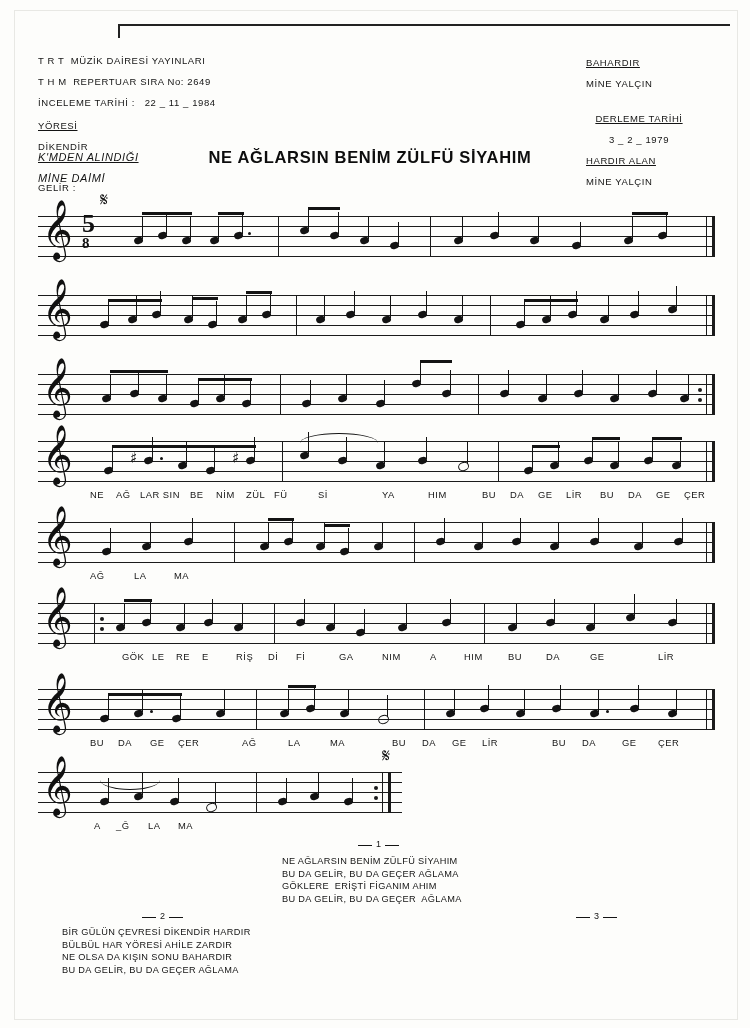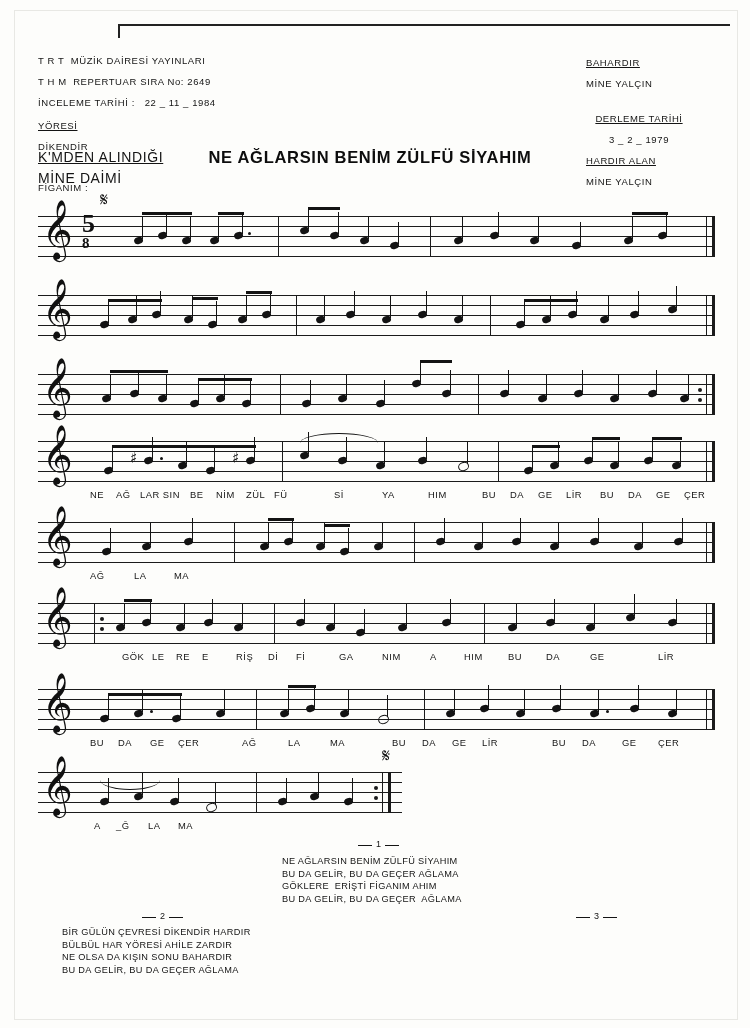--- a/index.html
+++ b/index.html
@@ -47,21 +47,21 @@
 
   
   .hdr {
     position: absolute;
     font-size: 9.5px;
     letter-spacing: .6px;
     line-height: 21px;
     white-space: pre;
     color: #141414;
   }
-  .hdr.small { font-size: 14px; }
+  .hdr.small { font-size: 11px; font-style: italic; }
   .u { text-decoration: underline; }
 
   #hdr-left   { left: 38px;  top: 50px; }
   #hdr-yore   { left: 38px;  top: 115px; }
   #hdr-kim    { left: 38px;  top: 147px; }
   #hdr-sure   { left: 38px;  top: 177px; }
   #hdr-der    { left: 586px; top: 52px; }
   #hdr-dtar   { left: 586px; top: 108px; text-align: center; width: 106px;}
   #hdr-not    { left: 586px; top: 150px; }
 
@@ -243,21 +243,21 @@
   <div class="left-rule"></div>
 
   <div class="hdr" id="hdr-left">T R T  MÜZİK DAİRESİ YAYINLARI
 T H M  REPERTUAR SIRA No: 2649
 İNCELEME TARİHİ :   22 _ 11 _ 1984</div>
 
   <div class="hdr" id="hdr-yore"><span class="u">YÖRESİ</span><br><span>DİKENDİR</span></div>
 
   <div class="hdr small" id="hdr-kim"><span class="u">K'MDEN ALINDIĞI</span><br><span>MİNE DAİMİ</span></div>
 
-  <div class="hdr" id="hdr-sure">FİGANIM :</div>
+  <div class="hdr" id="hdr-sure">GELİR :</div>
 
   <div class="hdr" id="hdr-der"><span class="u">BAHARDIR</span><br><span>MİNE YALÇIN</span></div>
 
   <div class="hdr" id="hdr-dtar"><span class="u">DERLEME TARİHİ</span><br><span>3 _ 2 _ 1979</span></div>
 
   <div class="hdr" id="hdr-not"><span class="u">HARDIR ALAN</span><br><span>MİNE YALÇIN</span></div>
 
   <div id="title">NE AĞLARSIN BENİM ZÜLFÜ SİYAHIM</div>
 
   <div class="stave" style="top:216px">
@@ -483,21 +483,21 @@
     <div class="beam" style="left:614px; top:-4px; width:30px"></div>
     <div class="endbar" style="left:668px"></div>
 
     <div class="lyr" style="left:52px;  top:48px">NE</div>
     <div class="lyr" style="left:78px;  top:48px">AĞ</div>
     <div class="lyr" style="left:102px; top:48px">LAR SIN</div>
     <div class="lyr" style="left:152px; top:48px">BE</div>
     <div class="lyr" style="left:178px; top:48px">NİM</div>
     <div class="lyr" style="left:208px; top:48px">ZÜL</div>
     <div class="lyr" style="left:236px; top:48px">FÜ</div>
-    <div class="lyr" style="left:296px; top:48px">Sİ</div>
+    <div class="lyr" style="left:280px; top:48px">Sİ</div>
     <div class="lyr" style="left:344px; top:48px">YA</div>
     <div class="lyr" style="left:390px; top:48px">HIM</div>
     <div class="lyr" style="left:444px; top:48px">BU</div>
     <div class="lyr" style="left:472px; top:48px">DA</div>
     <div class="lyr" style="left:500px; top:48px">GE</div>
     <div class="lyr" style="left:528px; top:48px">LİR</div>
     <div class="lyr" style="left:562px; top:48px">BU</div>
     <div class="lyr" style="left:590px; top:48px">DA</div>
     <div class="lyr" style="left:618px; top:48px">GE</div>
     <div class="lyr" style="left:646px; top:48px">ÇER</div>

